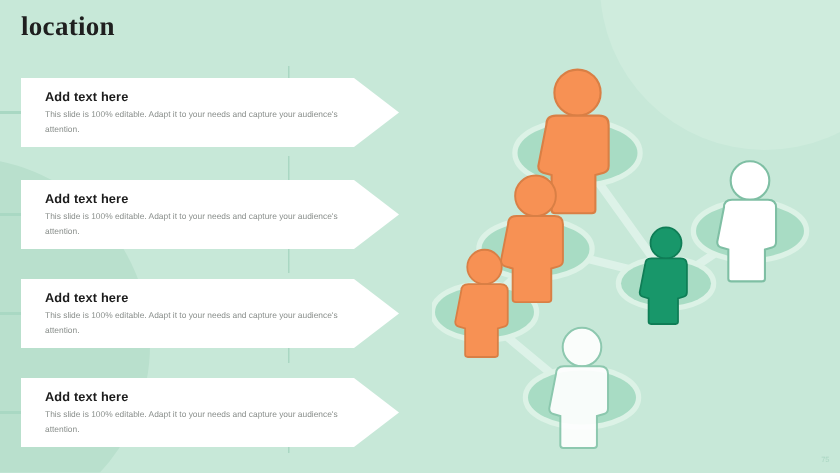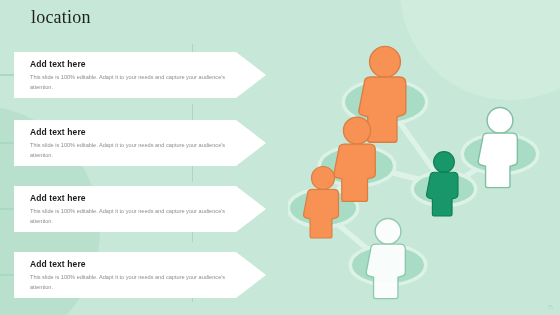--- a/index.html
+++ b/index.html
@@ -18,23 +18,23 @@
     background:#cfecdd;
   }
   .bg-arc-left{
     position:absolute;left:-150px;top:105px;
     width:250px;height:250px;border-radius:50%;
     background:#b9e0cd;
   }
 
   
   .title{
-    position:absolute;left:31px;top:7px;
+    position:absolute;left:14px;top:7px;
     font-family:"Liberation Serif", serif;
-    font-weight:normal;font-size:18px;color:#1f1f1f;
+    font-weight:bold;font-size:18px;color:#1f1f1f;
     letter-spacing:.2px;
   }
 
   
   .rail-tick{
     position:absolute;left:0;width:16px;height:2px;background:#a9d8c3;
   }
 
   
   .spine{

